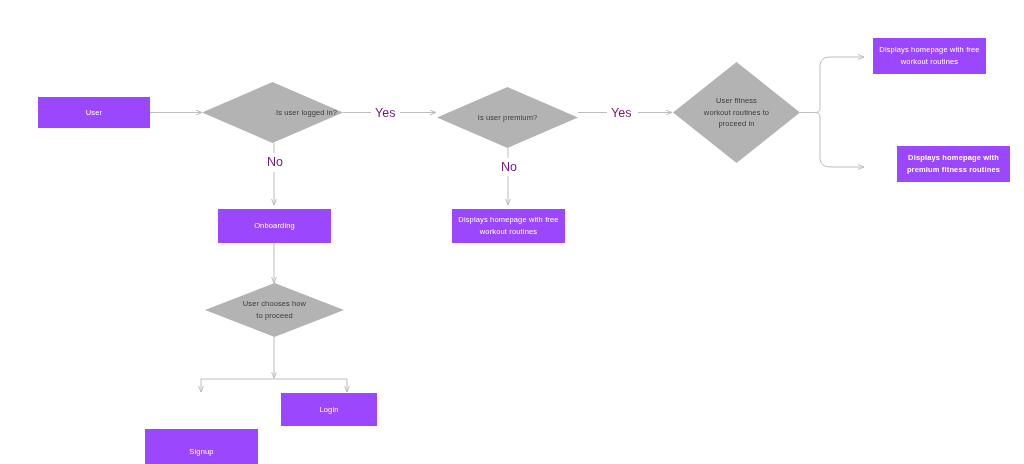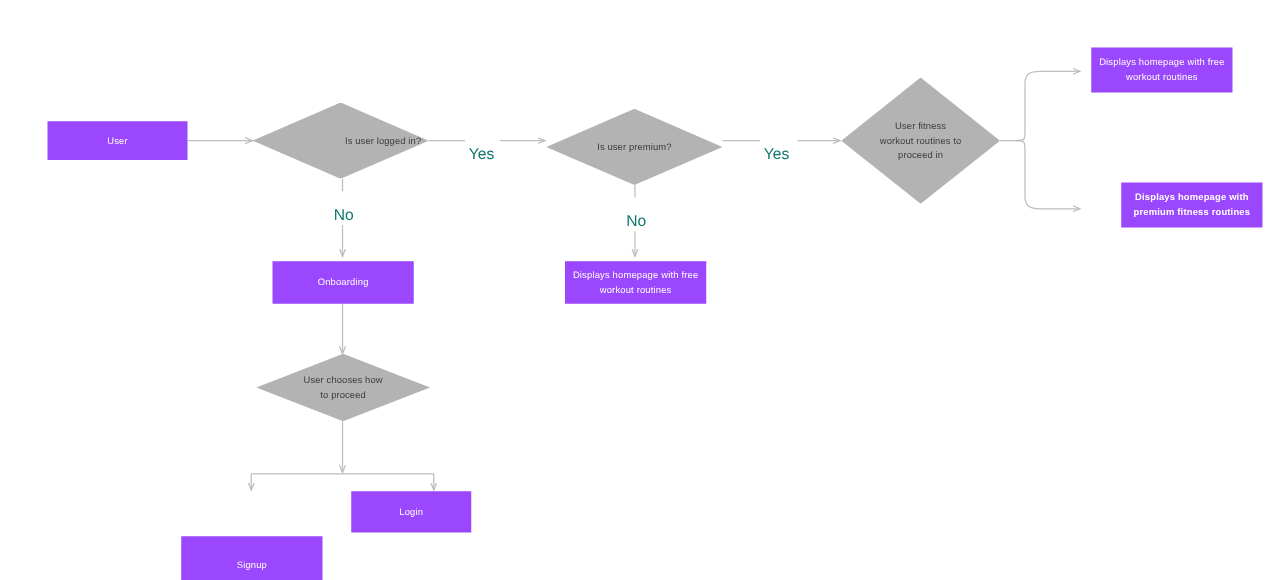--- a/index.html
+++ b/index.html
@@ -64,27 +64,26 @@
     clip-path: polygon(50% 0%, 100% 50%, 50% 100%, 0% 50%);
   }
   .diamond .dlabel {
     position: relative;
     z-index: 2;
     padding: 0 6px;
   }
 
   .edge-label {
     position: absolute;
-    color: #0f766e;
+    color: #701a75;
     font-size: 12.5px;
     line-height: 1;
     background: #ffffff;
     padding: 1px 4px;
     white-space: nowrap;
-    margin-top: 10px;
   }
 </style>
 </head>
 <body>
 
 <div id="canvas">
 
   <svg id="wires" width="1024" height="464" viewBox="0 0 1024 464">
     <defs>
       <marker id="ah" markerWidth="7" markerHeight="7" refX="6" refY="3" orient="auto" markerUnits="userSpaceOnUse">

